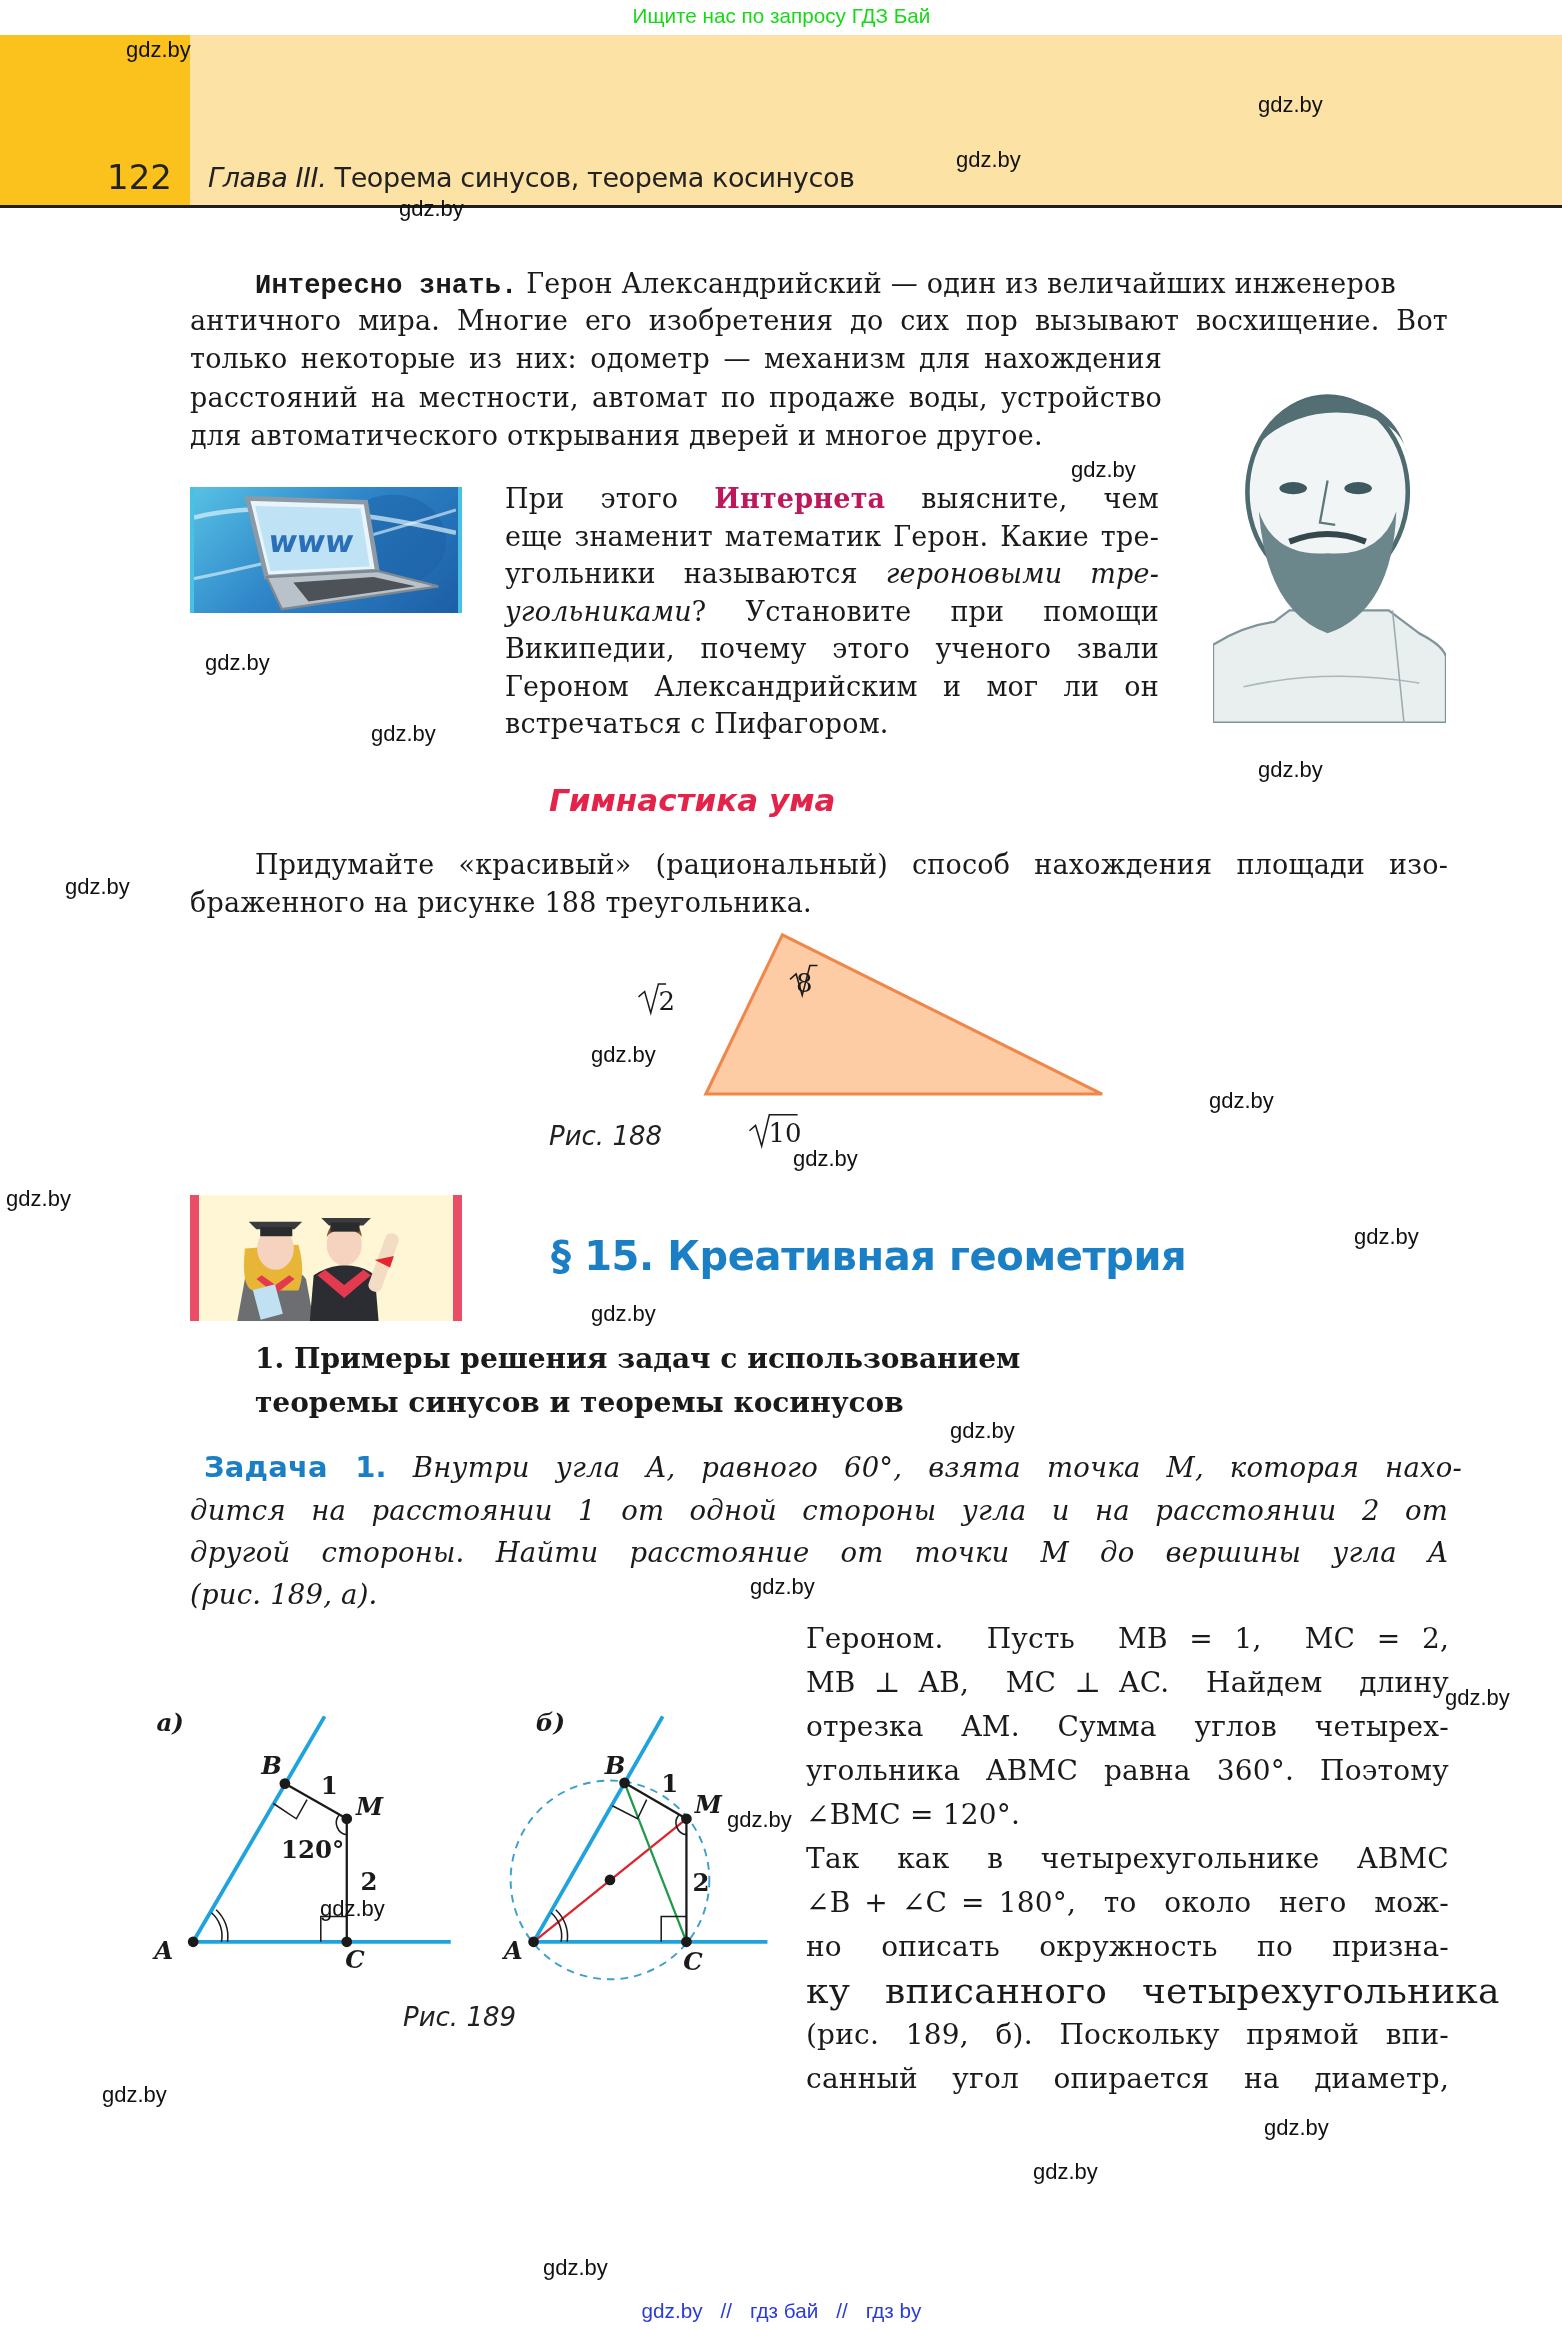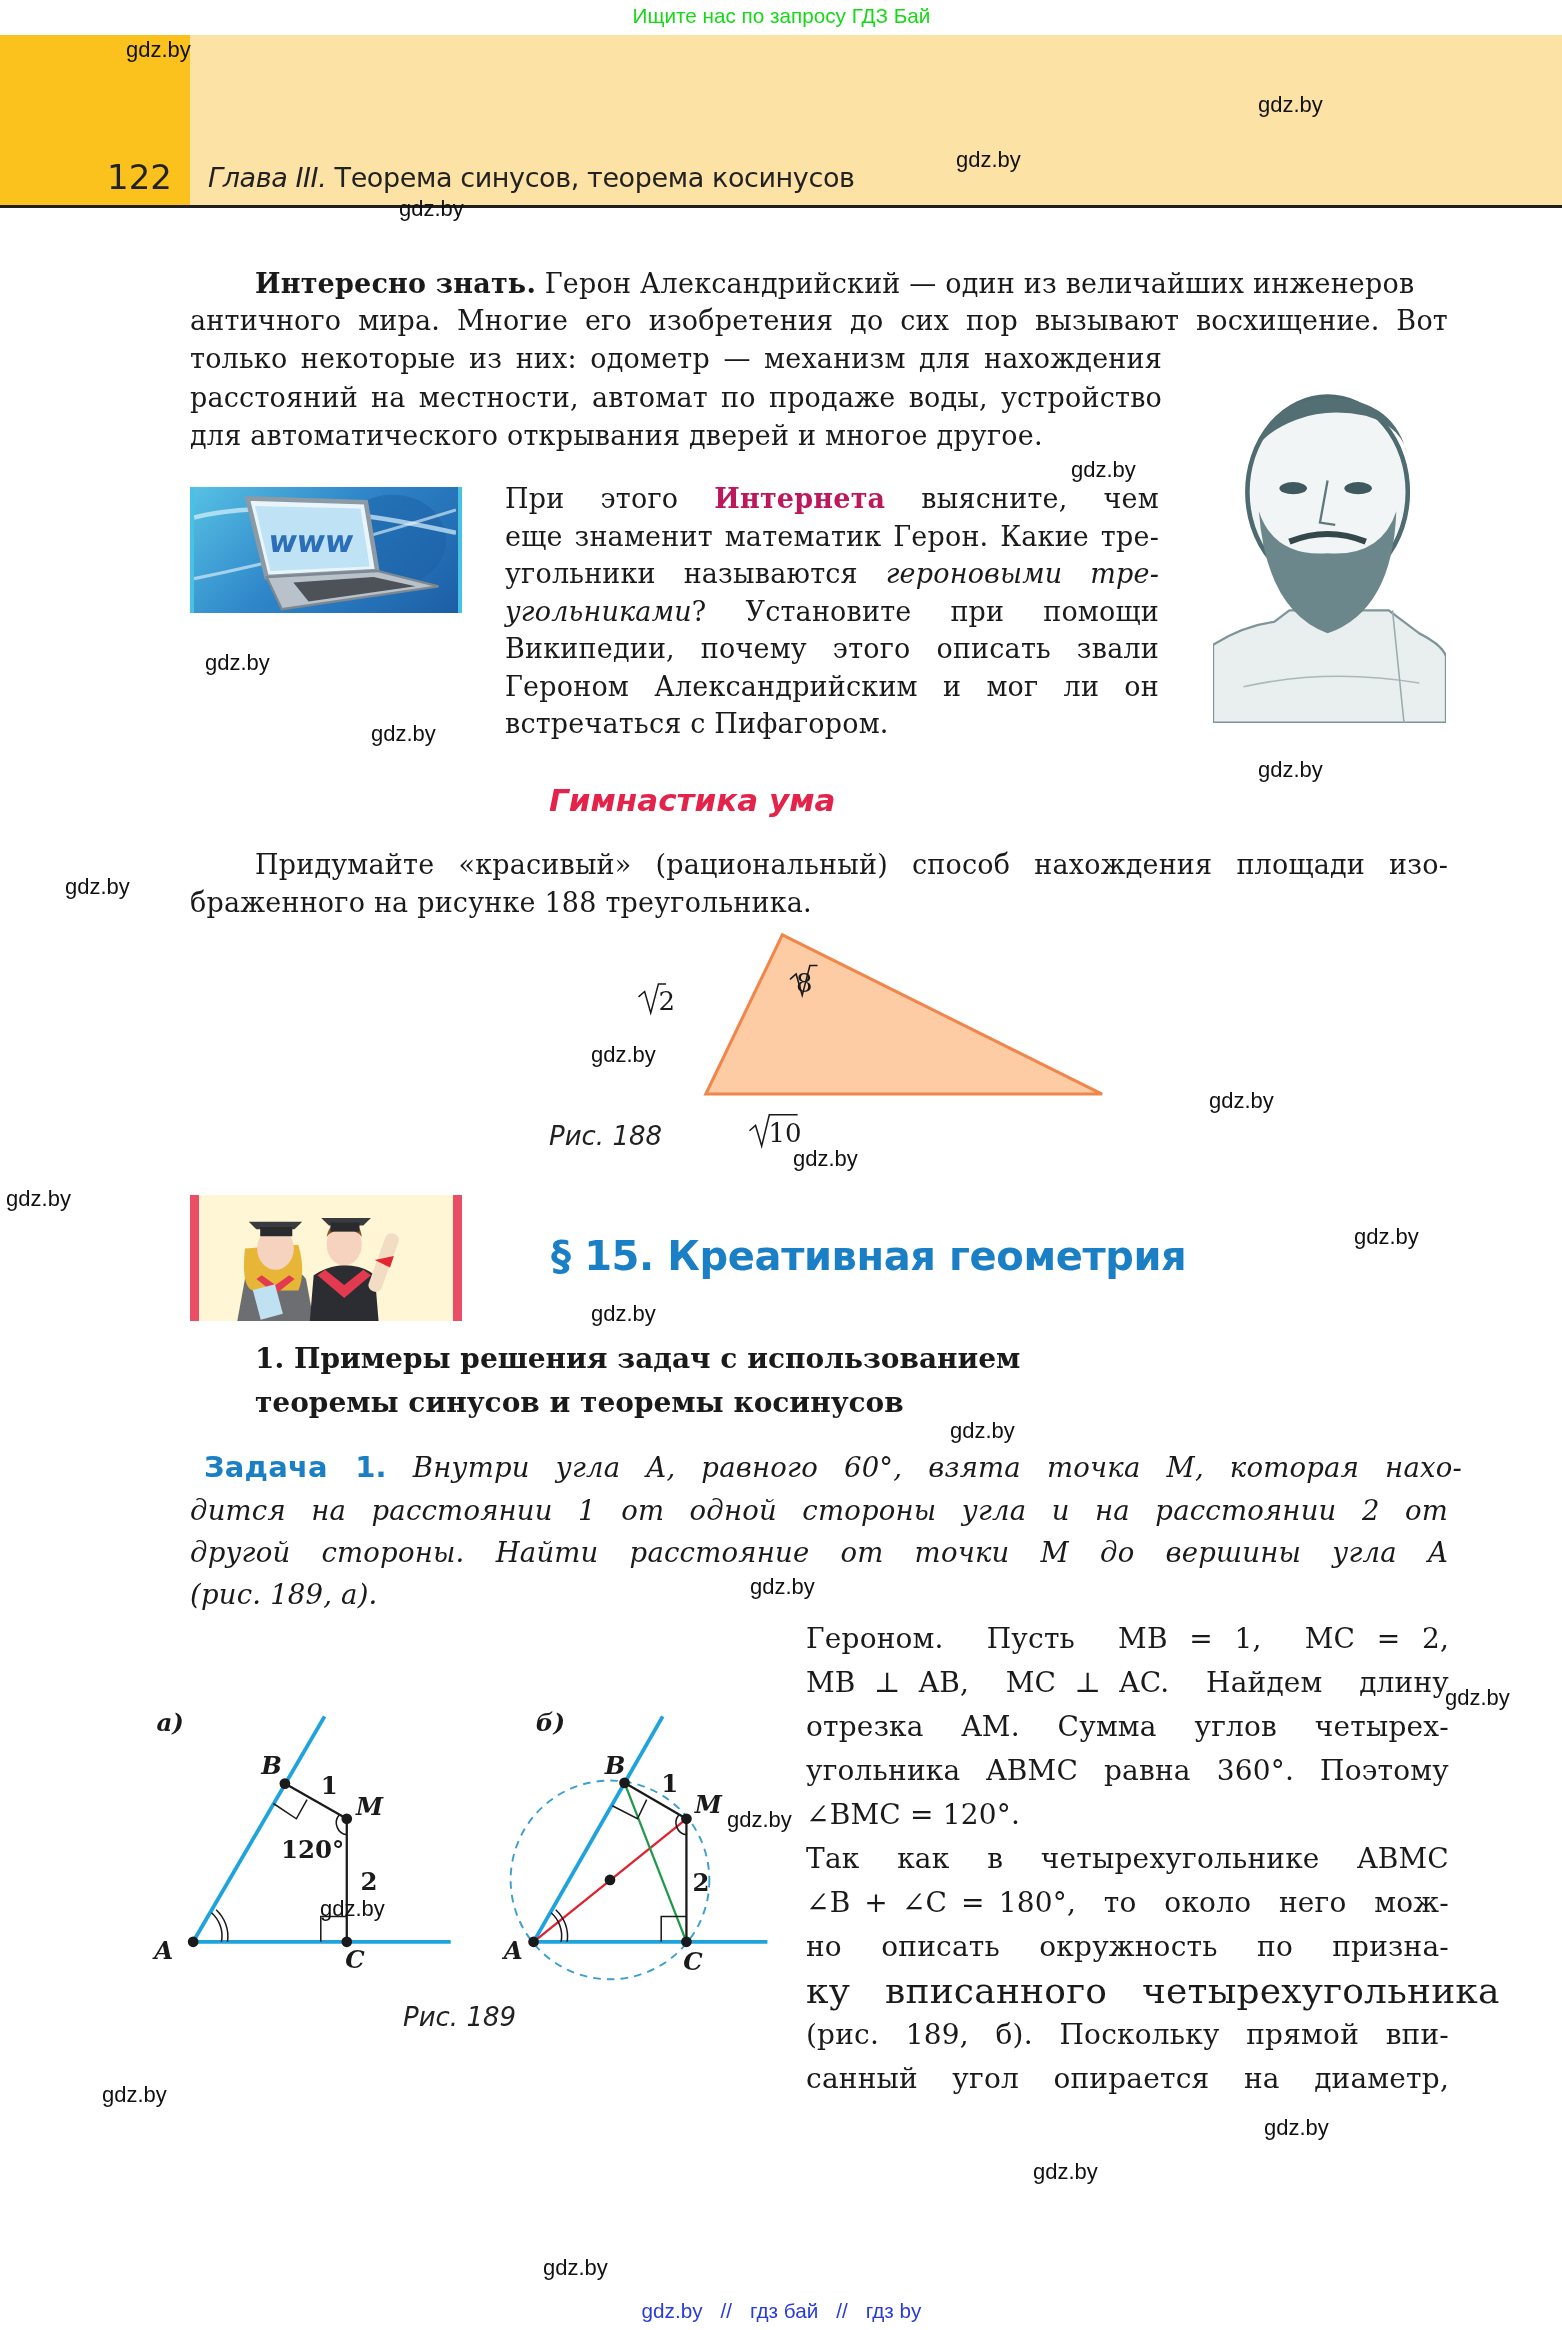--- a/index.html
+++ b/index.html
@@ -7,21 +7,21 @@
   .abs { position: absolute; }
   .banner { top: 0; left: 0; width: 1563px; height: 34px; text-align: center; color: #16d916; font-family: "Liberation Sans", sans-serif; font-size: 20.7px; line-height: 32px; }
   .header { top: 35px; left: 0; width: 1563px; height: 171px; background: #fde2a6; }
   .header-strip { top: 35px; left: 0; width: 190px; height: 171px; background: #fbc21e; }
   .header-line { top: 205px; left: 0; width: 1563px; height: 3.1px; background: #1f1f1f; }
   .page-num { top: 157px; left: 107px; font-family: "DejaVu Sans", sans-serif; font-size: 34px; color: #222; }
   .chapter { top: 162px; left: 208px; font-family: "DejaVu Sans", sans-serif; font-size: 27px; color: #222; letter-spacing: -0.4px; }
   .chapter i { font-style: italic; margin-top: 46px; }
   .wm { font-family: "Liberation Sans", sans-serif; font-size: 22px; color: #111; }
   .para { font-family: "DejaVu Serif", serif; font-size: 27px; line-height: 38px; color: #1a1a1a; text-align: justify; letter-spacing: 0.2px; }
-  .para b { font-weight: bold; }
+  .para b { font-weight: bold; font-family: Liberation Mono, monospace; }
   .blue { color: #be185d; font-weight: bold; }
   .lap { top: 487px; left: 190px; width: 272px; height: 126px; background: linear-gradient(135deg, #56c1e4 0%, #2f86c9 45%, #1c5ea6 100%); border-left: 4.6px solid #47c2e2; border-right: 4.6px solid #47c2e2; box-sizing: border-box; overflow: hidden; }
   .bust { top: 381px; left: 1213px; width: 233px; height: 342px; }
   .gym-title { top: 782px; left: 549px; font-family: "DejaVu Sans", sans-serif; font-style: italic; font-weight: bold; font-size: 31px; color: #e4234a; }
   .sec-img { top: 1195px; left: 190px; width: 272px; height: 126px; background: #fef6d4; border-left: 9.2px solid #e94e66; border-right: 9.2px solid #e94e66; box-sizing: border-box; overflow: hidden; }
   .sec-title { top: 1233px; left: 551px; font-family: "DejaVu Sans", sans-serif; font-weight: bold; font-size: 40px; color: #1a7fc4; letter-spacing: -0.4px; }
   .sub-title { top: 1337px; left: 255px; font-family: "DejaVu Serif", serif; font-weight: bold; font-size: 28px; line-height: 44px; color: #1a1a1a; }
   .task-label { font-family: "DejaVu Sans", sans-serif; font-weight: bold; color: #1a7fc4; font-style: normal; font-size: 29px; }
   .italic { font-style: italic; }
   .caption { font-family: "DejaVu Sans", sans-serif; font-style: italic; font-size: 26px; color: #222; }
@@ -71,21 +71,21 @@
   <span>выясните, чем</span>
 </div>
 <div class="abs para" style="top:518px; left:505px; width:654px; text-align-last:justify;">еще знаменит математик Герон. Какие тре-</div>
 <div class="abs para" style="top:555px; left:505px; width:654px; text-align-last:justify;">
   <span>угольники называются</span>
   <i>героновыми тре-</i>
 </div>
 <div class="abs para" style="top:593px; left:505px; width:654px; text-align-last:justify;">
   <i>угольниками</i><span>? Установите при помощи</span>
 </div>
-<div class="abs para" style="top:630px; left:505px; width:654px; text-align-last:justify;">Википедии, почему этого описать звали</div>
+<div class="abs para" style="top:630px; left:505px; width:654px; text-align-last:justify;">Википедии, почему этого ученого звали</div>
 <div class="abs para" style="top:668px; left:505px; width:654px; text-align-last:justify;">Героном Александрийским и мог ли он</div>
 <div class="abs para" style="top:705px; left:505px; width:654px;">встречаться с Пифагором.</div>
 
 <div class="abs bust">
   <svg width="233" height="342" viewBox="0 0 305 447">
     <path d="M0,447 L0,345 Q40,320 80,315 L100,300 L230,300 L270,330 Q300,345 305,360 L305,447 Z" fill="#e9eeef" stroke="#7f9599" stroke-width="3"></path>
     <path d="M40,400 Q150,375 270,395" stroke="#a9b8bb" stroke-width="2" fill="none"></path>
     <path d="M235,300 L250,447" stroke="#9aaaad" stroke-width="2" fill="none"></path>
     <ellipse cx="150" cy="145" rx="105" ry="125" fill="#f2f5f5" stroke="#4e6b70" stroke-width="6"></ellipse>
     <path d="M55,90 Q80,20 155,22 Q240,25 255,100 Q250,60 200,45 Q150,35 110,50 Q70,65 55,90 Z" fill="#536f74"></path>

